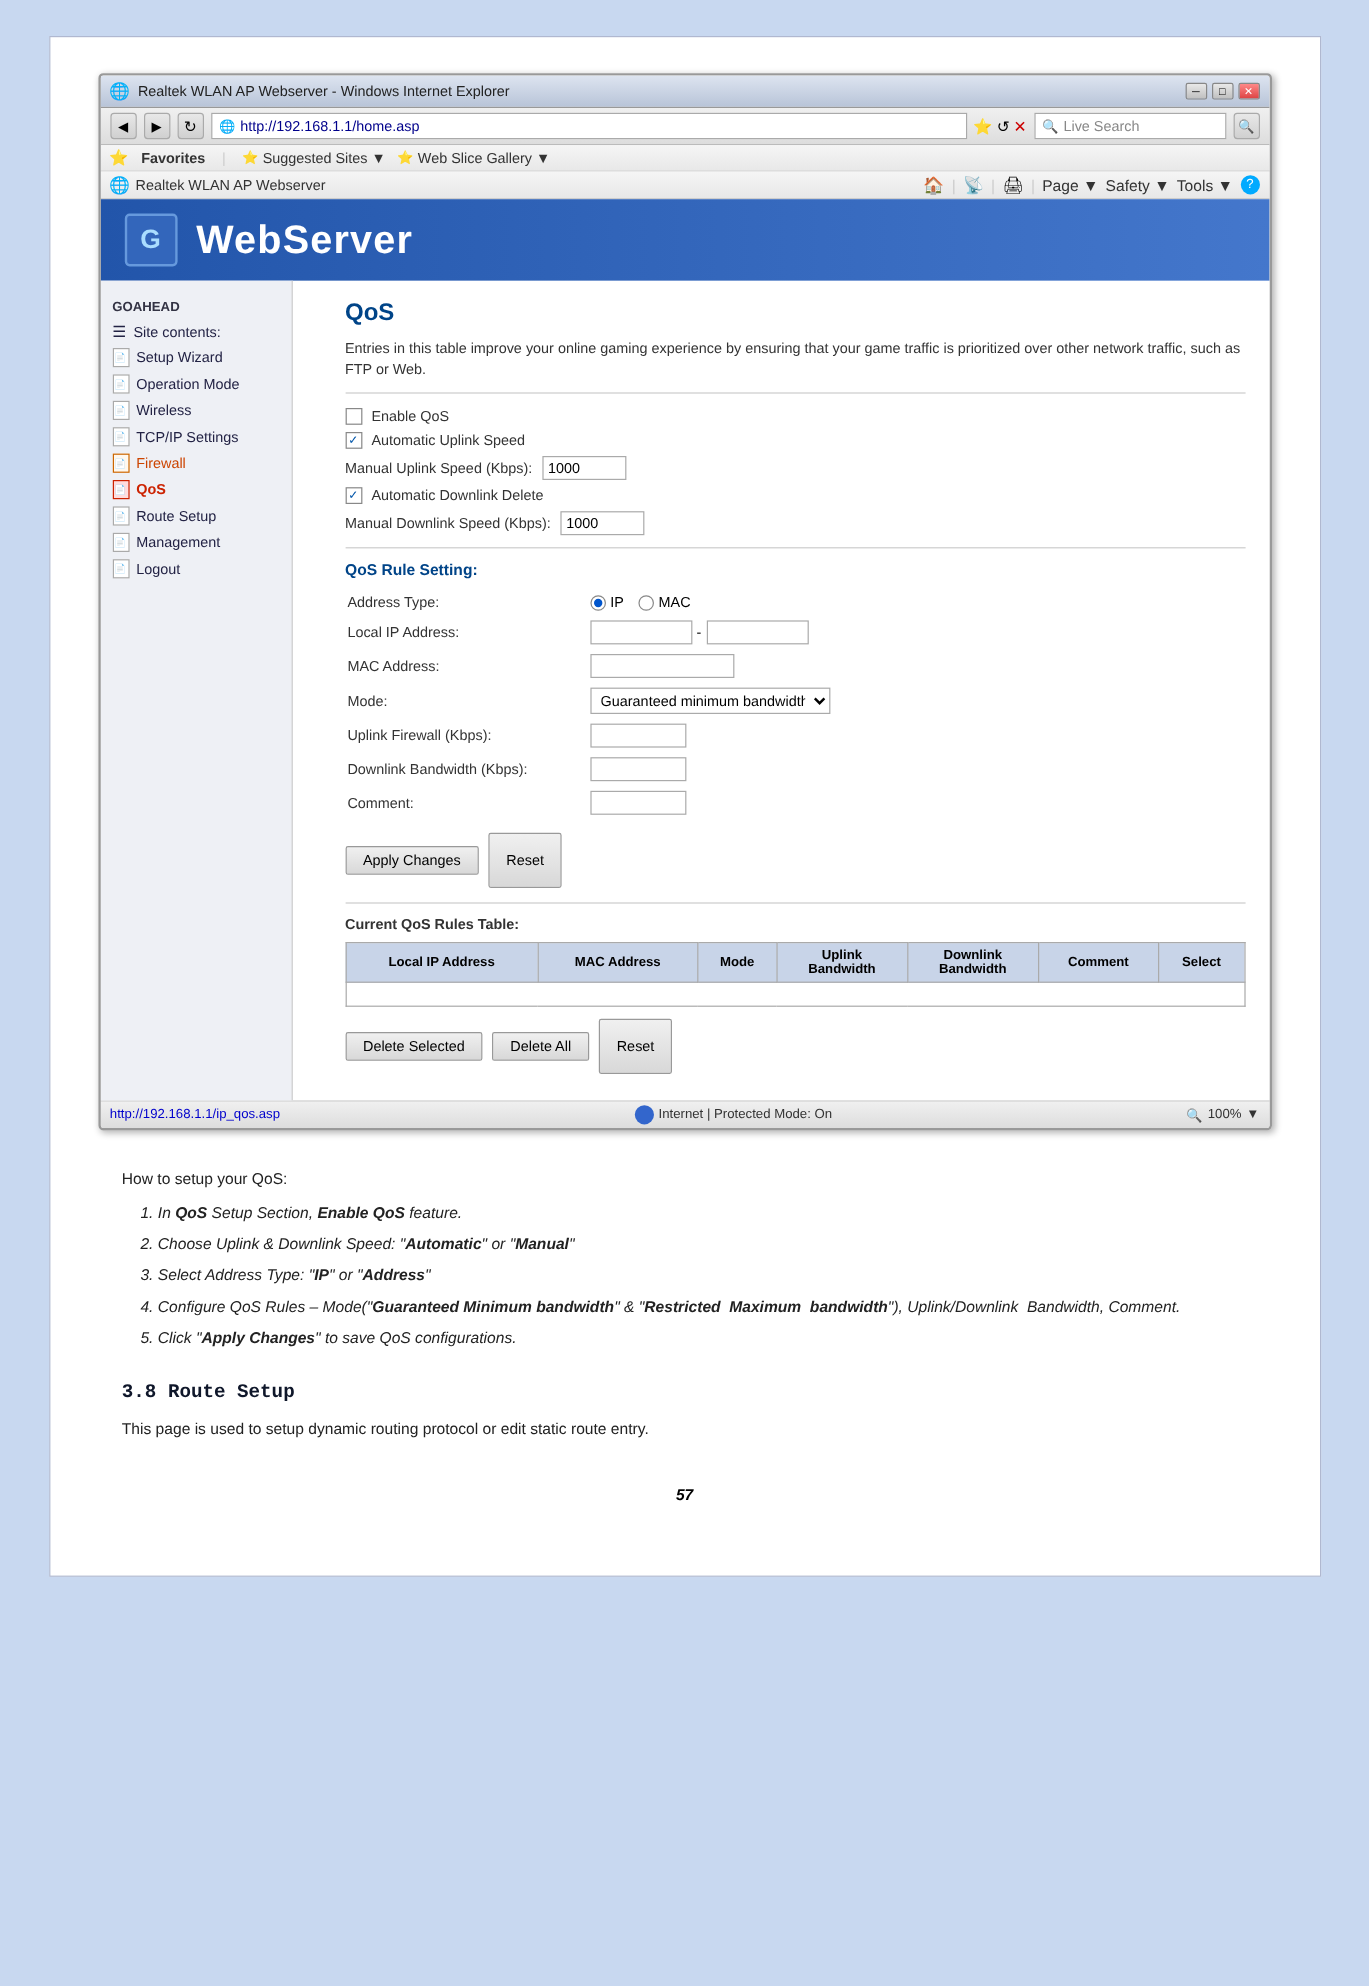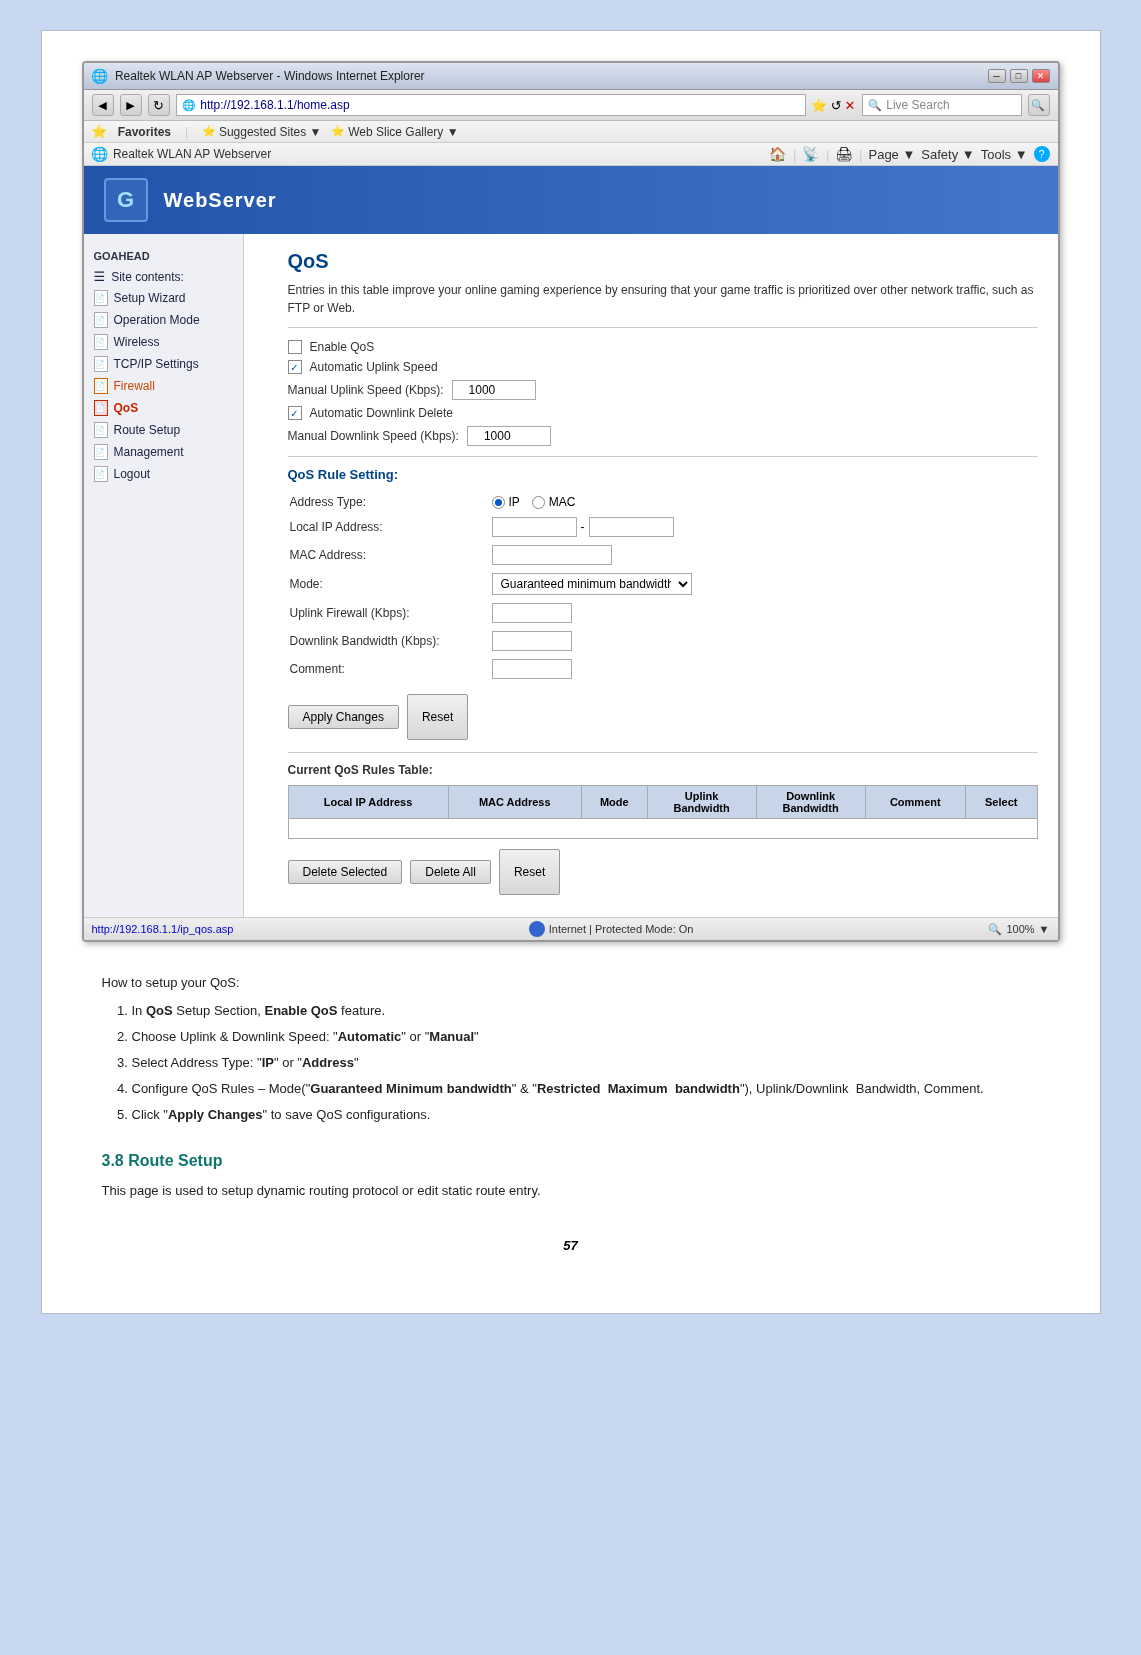--- a/index.html
+++ b/index.html
@@ -157,21 +157,21 @@
       border: 2px solid #6699dd;
       border-radius: 4px;
       display: flex;
       align-items: center;
       justify-content: center;
       font-size: 22px;
       color: #aaddff;
       font-weight: bold;
     }
     .webserver-title {
-      font-size: 20px;
+      font-size: 33px;
       font-weight: bold;
       color: #fff;
       letter-spacing: 1px;
     }
     .webserver-body {
       display: flex;
       background: #fff;
       gap: 24px;
     }
     .sidebar {
@@ -245,23 +245,23 @@
       background: #fff;
       display: inline-flex;
       align-items: center;
       justify-content: center;
       font-size: 10px;
       color: #0055aa;
       cursor: pointer;
     }
     .form-input {
       border: 1px solid #aaa;
-      padding: 2px 16px;
-      font-size: 12px;
-      width: 84px;
+      padding: 2px 4px;
+      font-size: 12px;
+      width: 70px;
     }
     .section-divider {
       border: none;
       border-top: 1px solid #ccc;
       margin: 10px 0;
     }
     .section-subtitle {
       color: #004488;
       font-size: 13px;
       font-weight: bold;
@@ -400,30 +400,32 @@
       color: #222;
       line-height: 1.7;
       padding: 10px 20px;
     }
     .doc-content p {
       margin-bottom: 6px;
     }
     .doc-content ol {
       margin-left: 30px;
       margin-bottom: 10px;
+      font-style: italic;
     }
     .doc-content ol li {
       margin-bottom: 4px;
     }
     .doc-content .section-heading {
       font-size: 16px;
       font-weight: bold;
       margin-top: 20px;
       margin-bottom: 6px;
-      color: #0f766e;
+      color: #0f172a;
+      font-family: Liberation Mono, monospace;
     }
     .bold { font-weight: bold; }
     .page-number {
       text-align: center;
       font-weight: bold;
       font-style: italic;
       font-size: 13px;
       margin-top: 20px;
       color: #000;
     }

